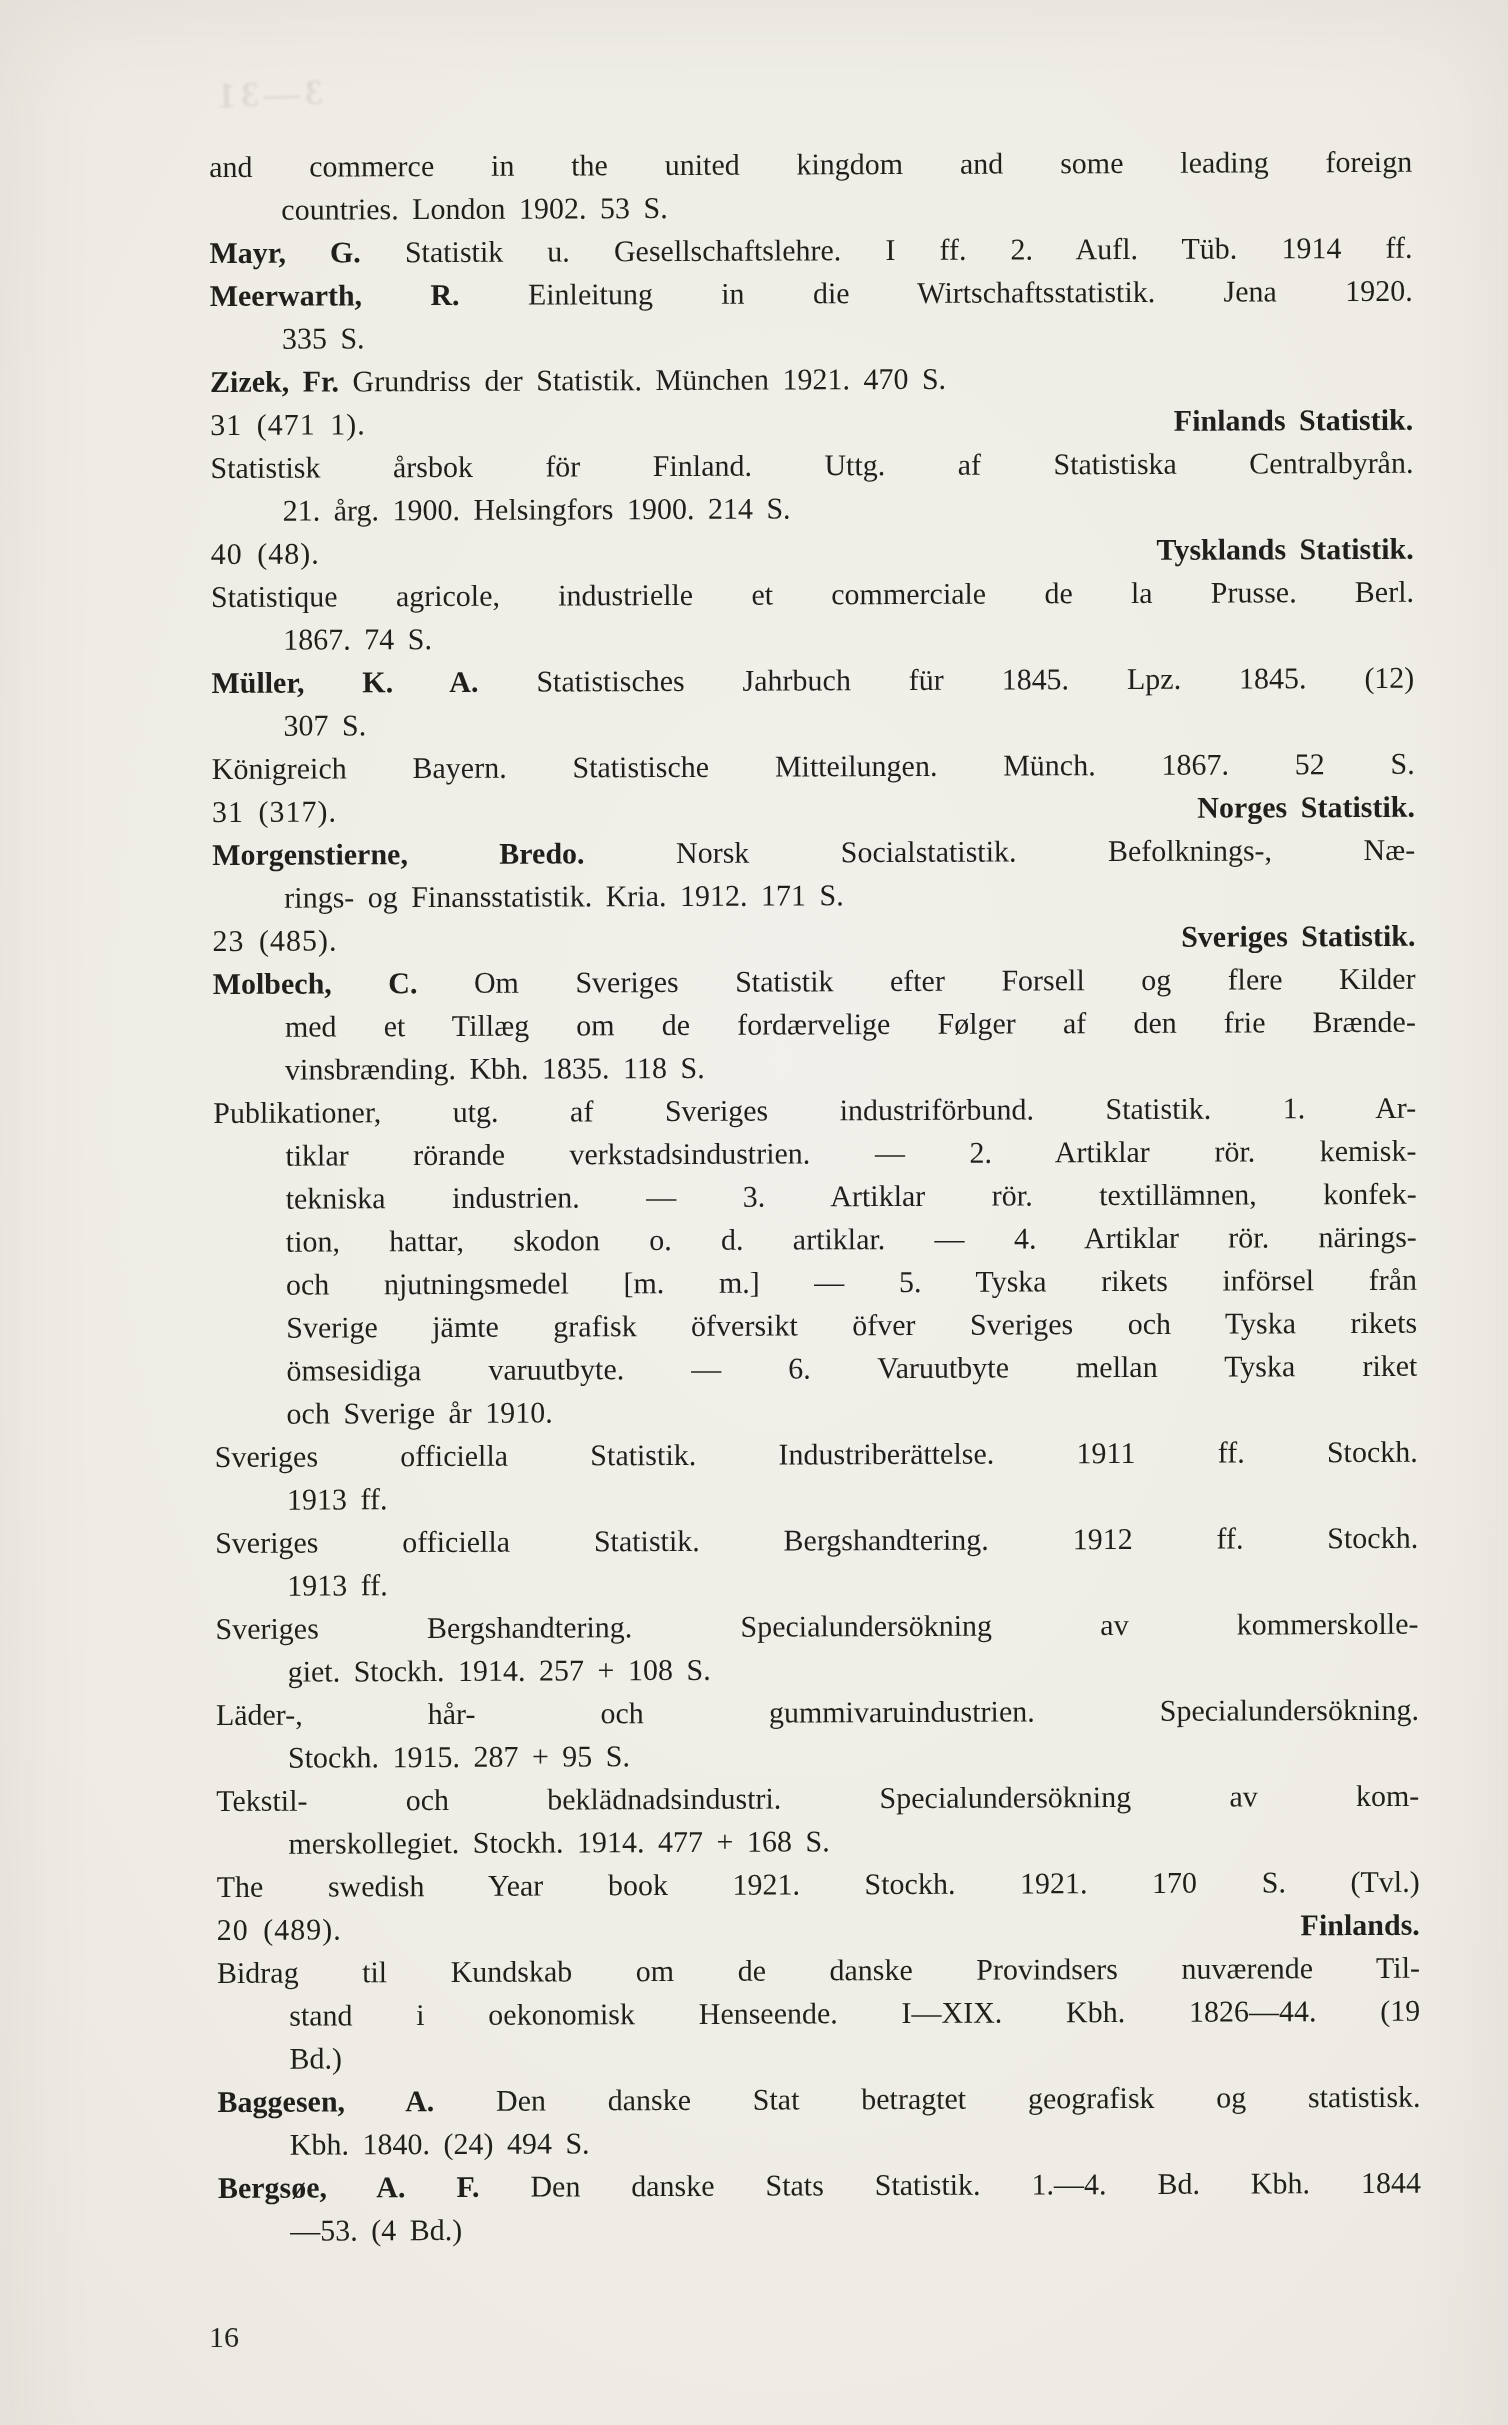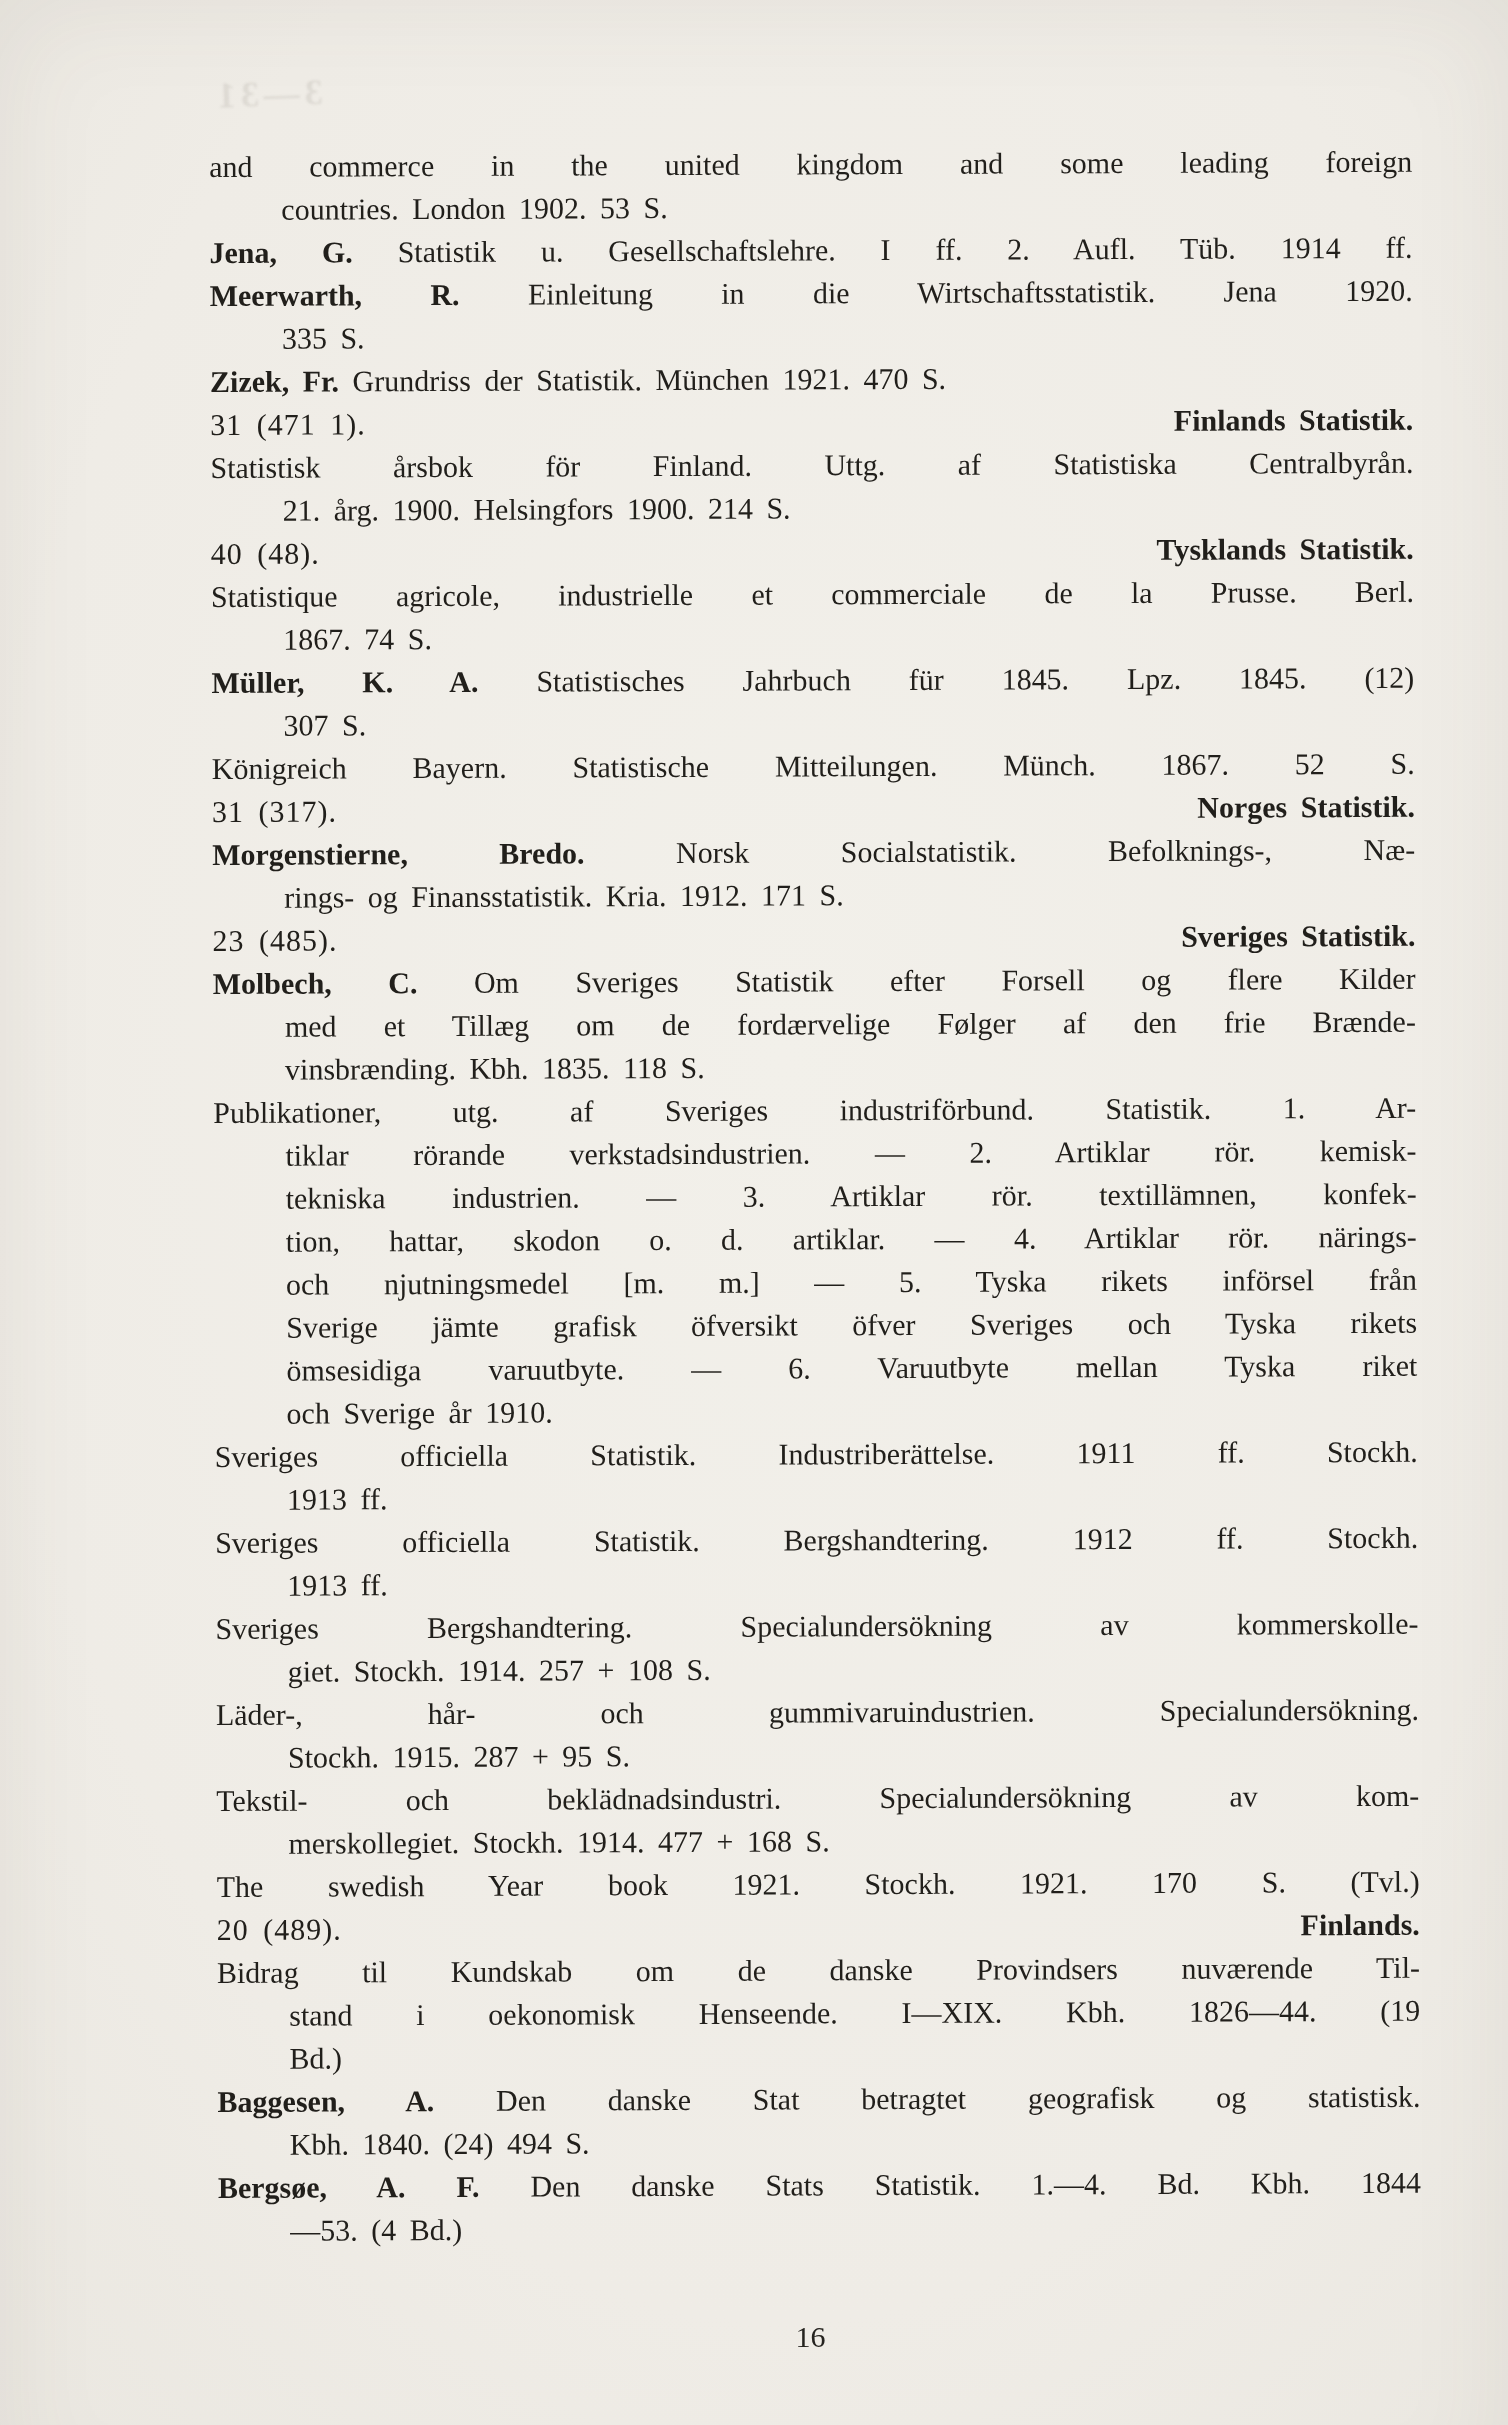--- a/index.html
+++ b/index.html
@@ -40,32 +40,32 @@
   .line:not(.justify){word-spacing:0.20em;}
   .justify{text-align:justify;word-spacing:0.05em;}
   .justify::after{content:"";display:inline-block;width:100%;height:0;}
   .indent{padding-left:72px;}
   .heading{display:flex;justify-content:space-between;align-items:baseline;}
   .h-left{font-weight:normal;letter-spacing:1px;}
   .h-right{font-weight:bold;}
   .author{font-weight:bold;text-align:center;}
   .pagenum{
     position:absolute;top:2320px;left:209px;width:1203px;
-    text-align:center;font-size:30px;color:#25231f;
+    text-align:left;font-size:30px;color:#25231f;
   }
 </style>
 </head>
 <body>
 
 <div class="sheet">
   <div class="ghost">3—31</div>
   <div class="textblock" id="lines">
       <div class="line justify">and commerce in the united kingdom and some leading foreign</div>
       <div class="line indent">countries.  London 1902.  53 S.</div>
-      <div class="line justify"><span class="author">Jena, G. </span>Statistik u. Gesellschaftslehre.  I ff.  2. Aufl.  Tüb. 1914 ff.</div>
+      <div class="line justify"><span class="author">Mayr, G. </span>Statistik u. Gesellschaftslehre.  I ff.  2. Aufl.  Tüb. 1914 ff.</div>
       <div class="line justify"><span class="author">Meerwarth, R. </span>Einleitung in die Wirtschaftsstatistik.  Jena 1920.</div>
       <div class="line indent">335 S.</div>
       <div class="line"><span class="author">Zizek, Fr. </span>Grundriss der Statistik.  München 1921.  470 S.</div>
       <div class="line heading">
         <span class="h-left">31 (471 1).</span>
         <span class="h-right">Finlands Statistik.</span>
       </div>
       <div class="line justify">Statistisk årsbok för Finland.  Uttg. af Statistiska Centralbyrån.</div>
       <div class="line indent">21. årg.  1900.  Helsingfors 1900.  214 S.</div>
       <div class="line heading">

